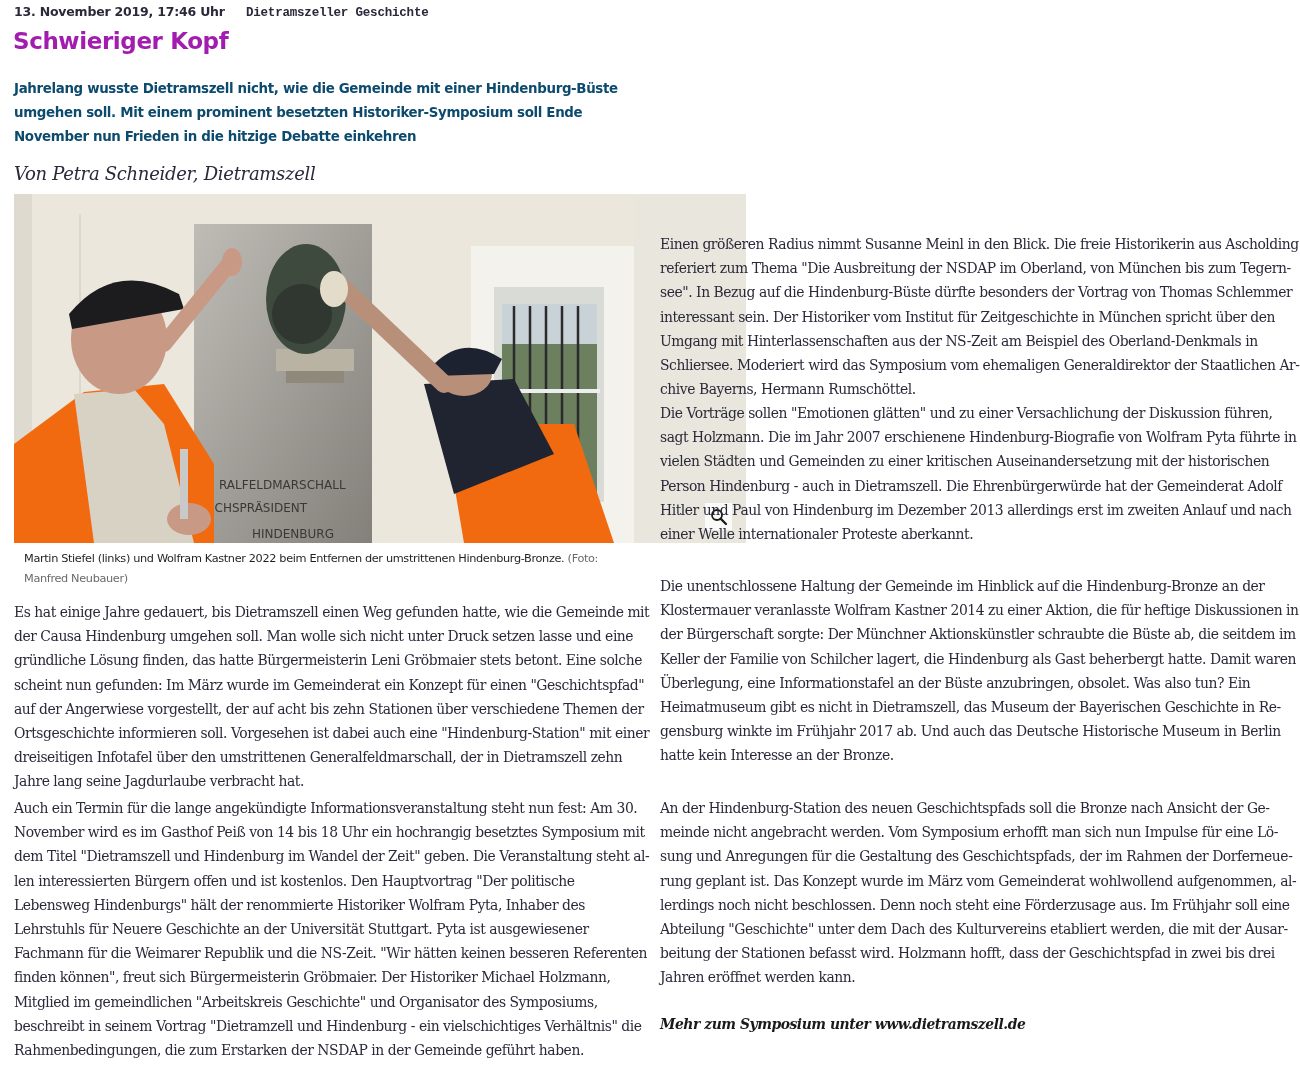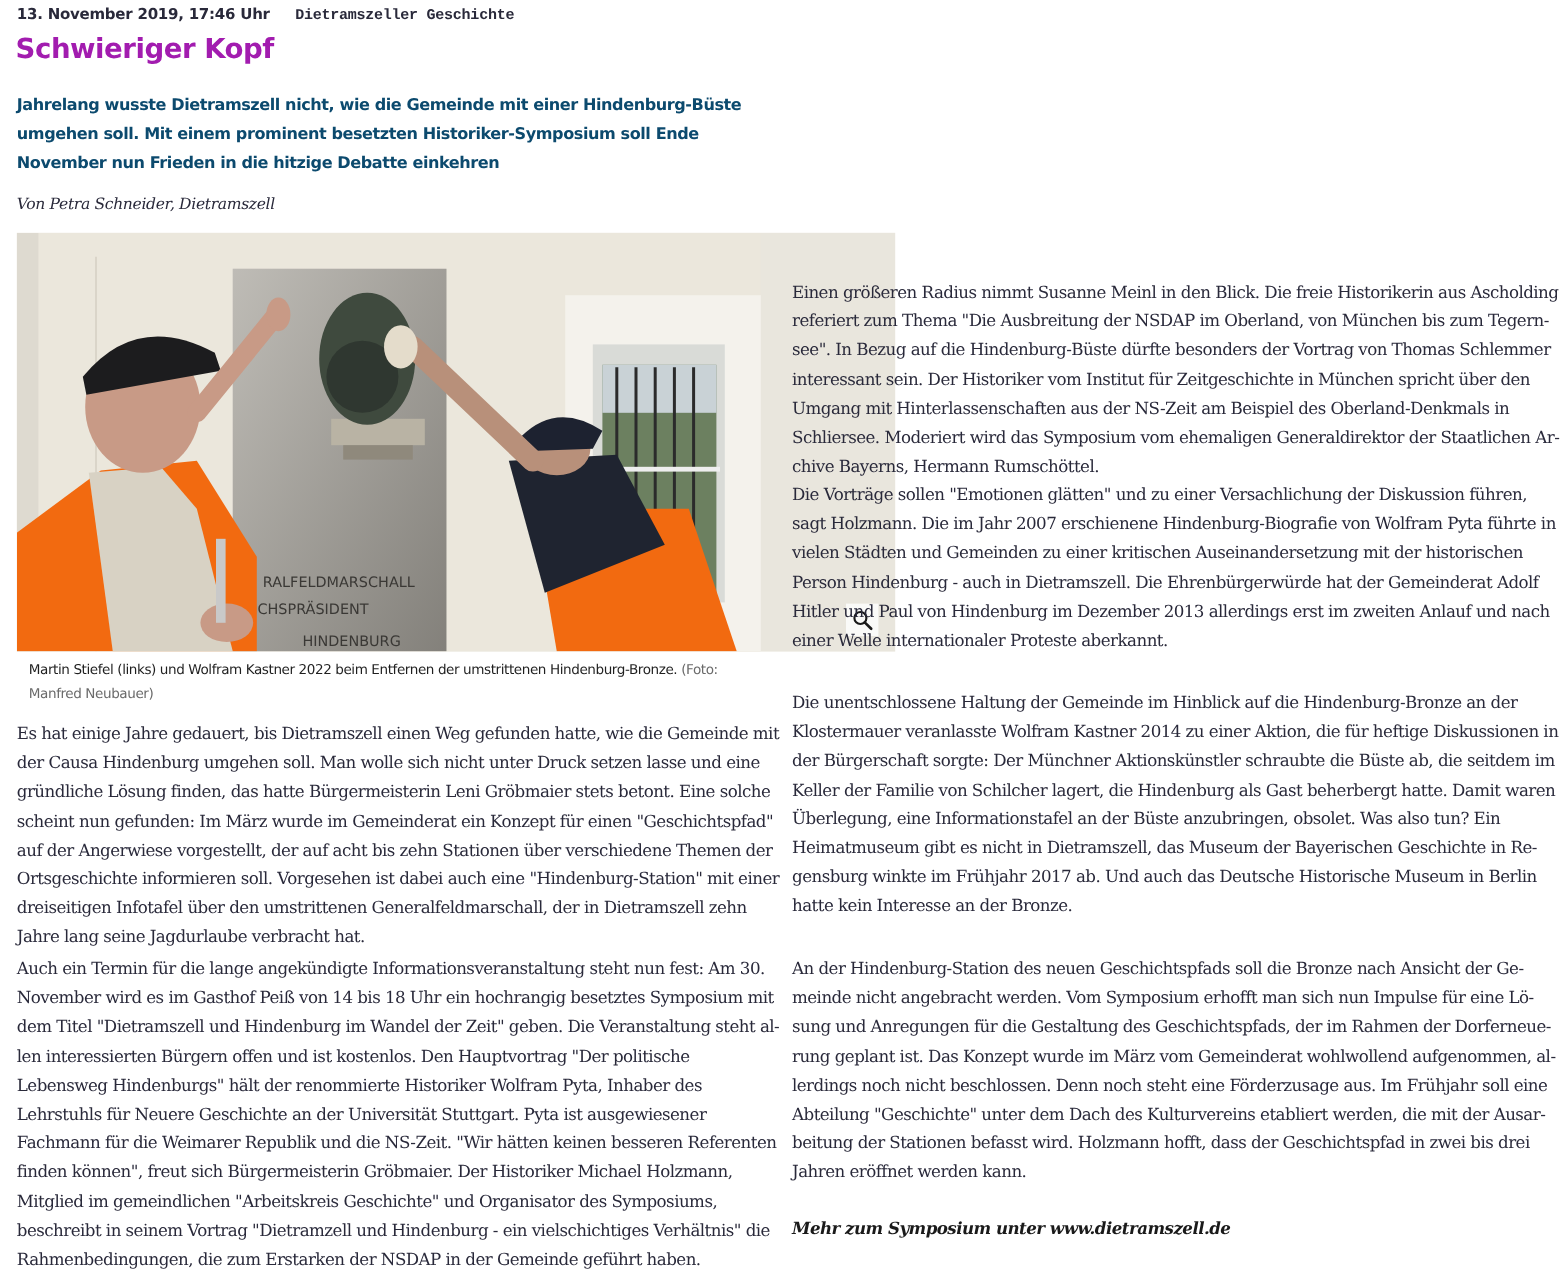--- a/index.html
+++ b/index.html
@@ -20,21 +20,21 @@
   }
 
   .teaser {
     position: absolute; left: 14px; top: 77px; width: 640px;
     font-family: "DejaVu Sans", sans-serif; font-weight: bold; font-size: 13.4px;
     line-height: 24px; color: #0c4a6e; letter-spacing: -0.35px;
   }
 
   .byline {
     position: absolute; left: 14px; top: 163px;
-    font-family: "DejaVu Serif", serif; font-style: italic; font-size: 13px;
+    font-family: "DejaVu Serif", serif; font-style: italic; font-size: 18px;
     color: #29293a; letter-spacing: -0.3px;
   }
 
   .photo {
     position: absolute; left: 14px; top: 194px; width: 732px; height: 349px;
     overflow: hidden; background: #e9e6dd;
   }
   .photo svg { display: block; }
   .zoom-btn {
     position: absolute; right: 14px; bottom: 13px; width: 27px; height: 27px;

